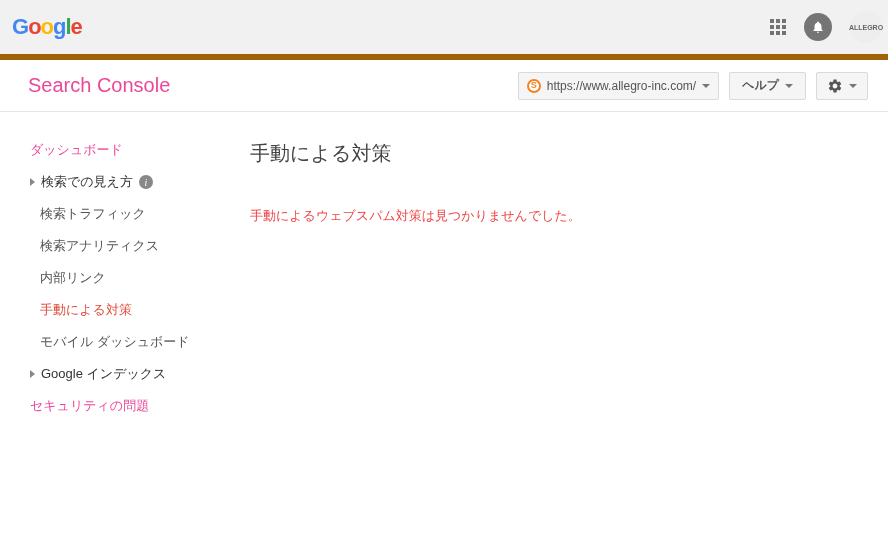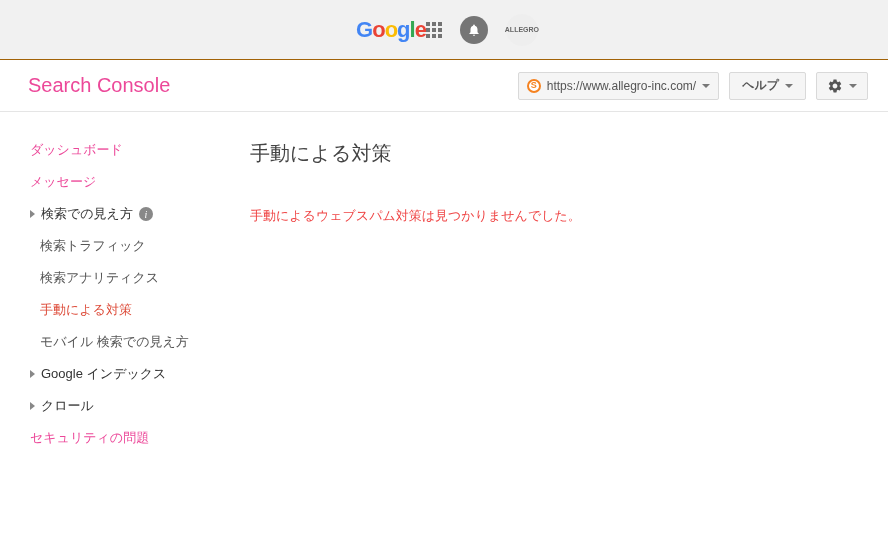--- a/index.html
+++ b/index.html
@@ -7,25 +7,25 @@
       font-family: Arial, "Hiragino Sans", "Meiryo", sans-serif;
       font-size: 13px;
       color: #444;
       background: #fff;
       width: 888px;
       height: 537px;
     }
     .top-header {
       height: 60px;
       background: #f1f1f1;
-      border-bottom: 1px solid #a16207;
-      display: flex;
-      align-items: center;
-      justify-content: center;
-      padding: 0 30px;
+      border-bottom: 6px solid #a16207;
+      display: flex;
+      align-items: center;
+      justify-content: space-between;
+      padding: 0 6px;
     }
     .google-logo {
       font-size: 22px;
       font-weight: bold;
       letter-spacing: -1px;
       margin-left: 6px;
     }
     .g-blue { color: #4285F4; }
     .g-red { color: #EA4335; }
     .g-yellow { color: #FBBC05; }
@@ -220,42 +220,38 @@
           <path d="M19.14 12.94c.04-.31.06-.63.06-.94s-.02-.63-.06-.94l2.03-1.58c.18-.14.23-.4.12-.61l-1.92-3.32c-.12-.21-.37-.29-.59-.21l-2.39.96c-.5-.38-1.03-.7-1.62-.94l-.36-2.54c-.03-.24-.24-.42-.48-.42h-3.84c-.24 0-.45.18-.48.42l-.36 2.54c-.59.24-1.13.56-1.62.94l-2.39-.96c-.22-.08-.47 0-.59.21L2.73 8.87c-.12.21-.07.47.12.61l2.03 1.58c-.04.31-.06.63-.06.94s.02.63.06.94l-2.03 1.58c-.18.14-.23.4-.12.61l1.92 3.32c.12.21.37.29.59.21l2.39-.96c.5.38 1.03.7 1.62.94l.36 2.54c.03.24.24.42.48.42h3.84c.24 0 .45-.18.48-.42l.36-2.54c.59-.24 1.13-.56 1.62-.94l2.39.96c.22.08.47 0 .59-.21l1.92-3.32c.12-.21.07-.47-.12-.61l-2.03-1.58zM12 15.6c-1.98 0-3.6-1.62-3.6-3.6s1.62-3.6 3.6-3.6 3.6 1.62 3.6 3.6-1.62 3.6-3.6 3.6z"></path>
         </svg>
       <span class="dropdown-caret"></span>
     </div>
   </div>
 </div>
 
 <div class="main-area">
   <div class="sidebar">
     <div class="sidebar-item">ダッシュボード</div>
-    <div class="sidebar-item">メッセージ</div>
 
     <div class="sidebar-group">
       <span class="expand-icon"></span>
       <span>検索での見え方</span>
       <span class="info-badge">i</span>
     </div>
 
     <div class="sidebar-subitem">検索トラフィック</div>
     <div class="sidebar-subitem">検索アナリティクス</div>
+    <div class="sidebar-subitem">内部リンク</div>
     <div class="sidebar-subitem active">手動による対策</div>
-    <div class="sidebar-subitem">モバイル 検索での見え方</div>
+    <div class="sidebar-subitem">モバイル ダッシュボード</div>
 
     <div class="sidebar-group">
       <span class="expand-icon"></span>
       <span>Google インデックス</span>
     </div>
 
-    <div class="sidebar-group">
-      <span class="expand-icon"></span>
-      <span>クロール</span>
-    </div>
 
     <div class="sidebar-item">セキュリティの問題</div>
 
   </div>
 
   <div class="content">
     <h1 class="page-title">手動による対策</h1>
     <div class="page-message">手動によるウェブスパム対策は見つかりませんでした。</div>
   </div>
 </div>

